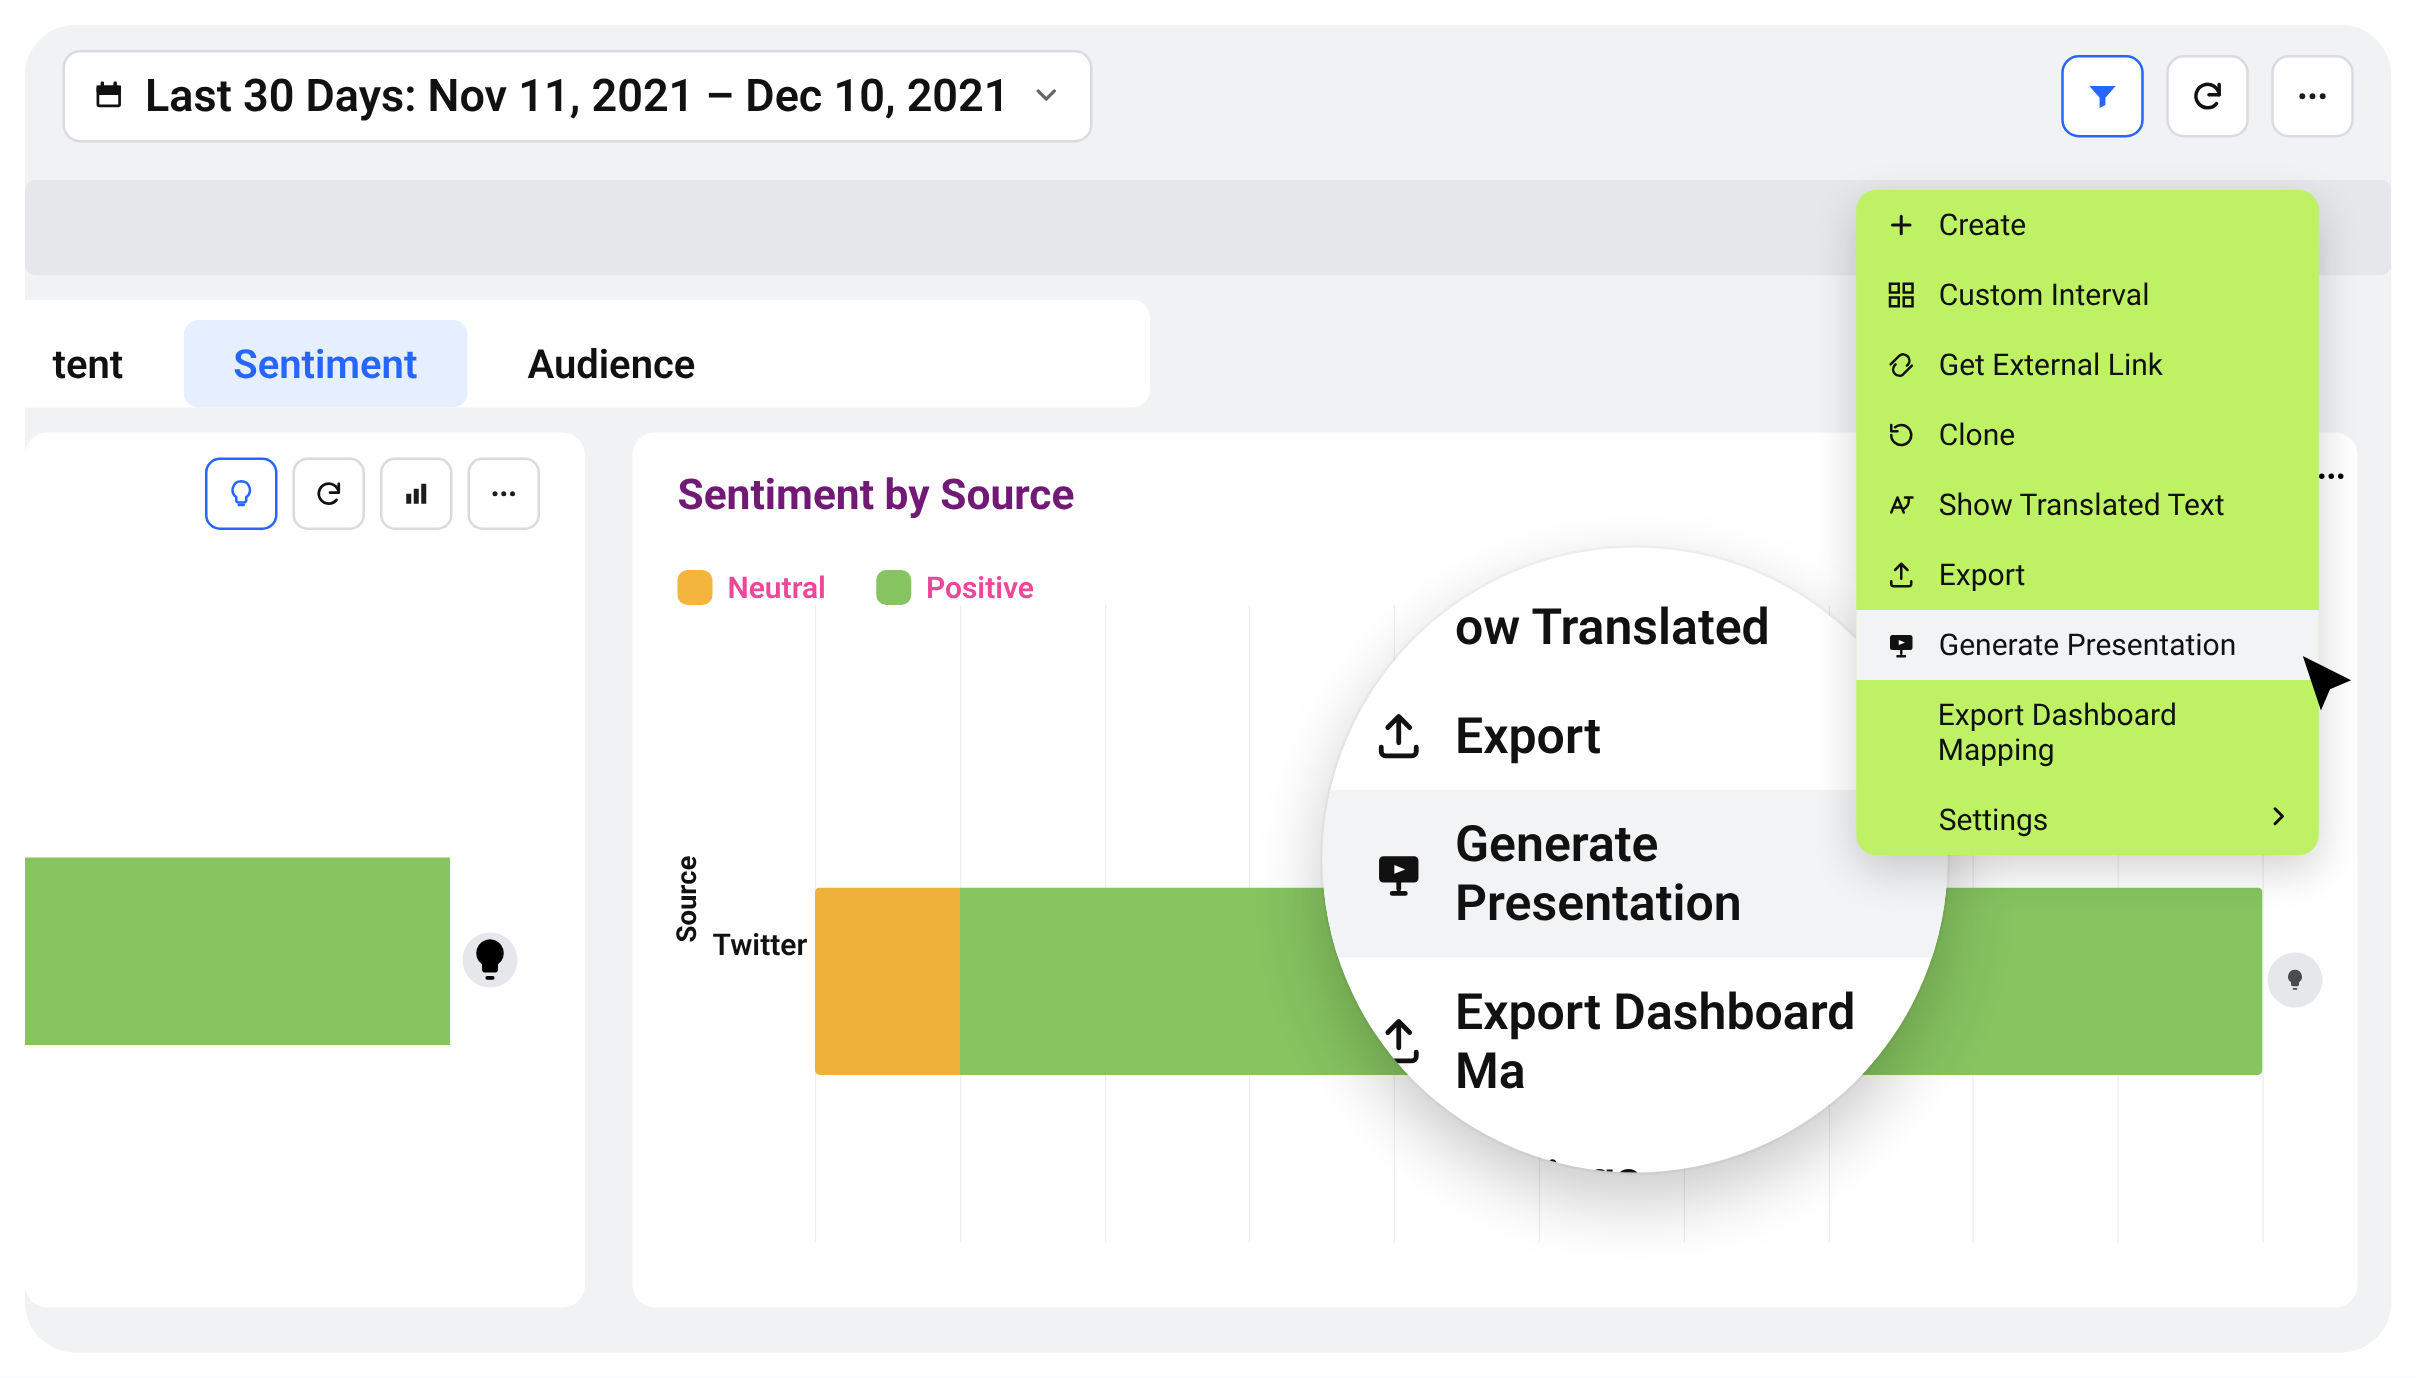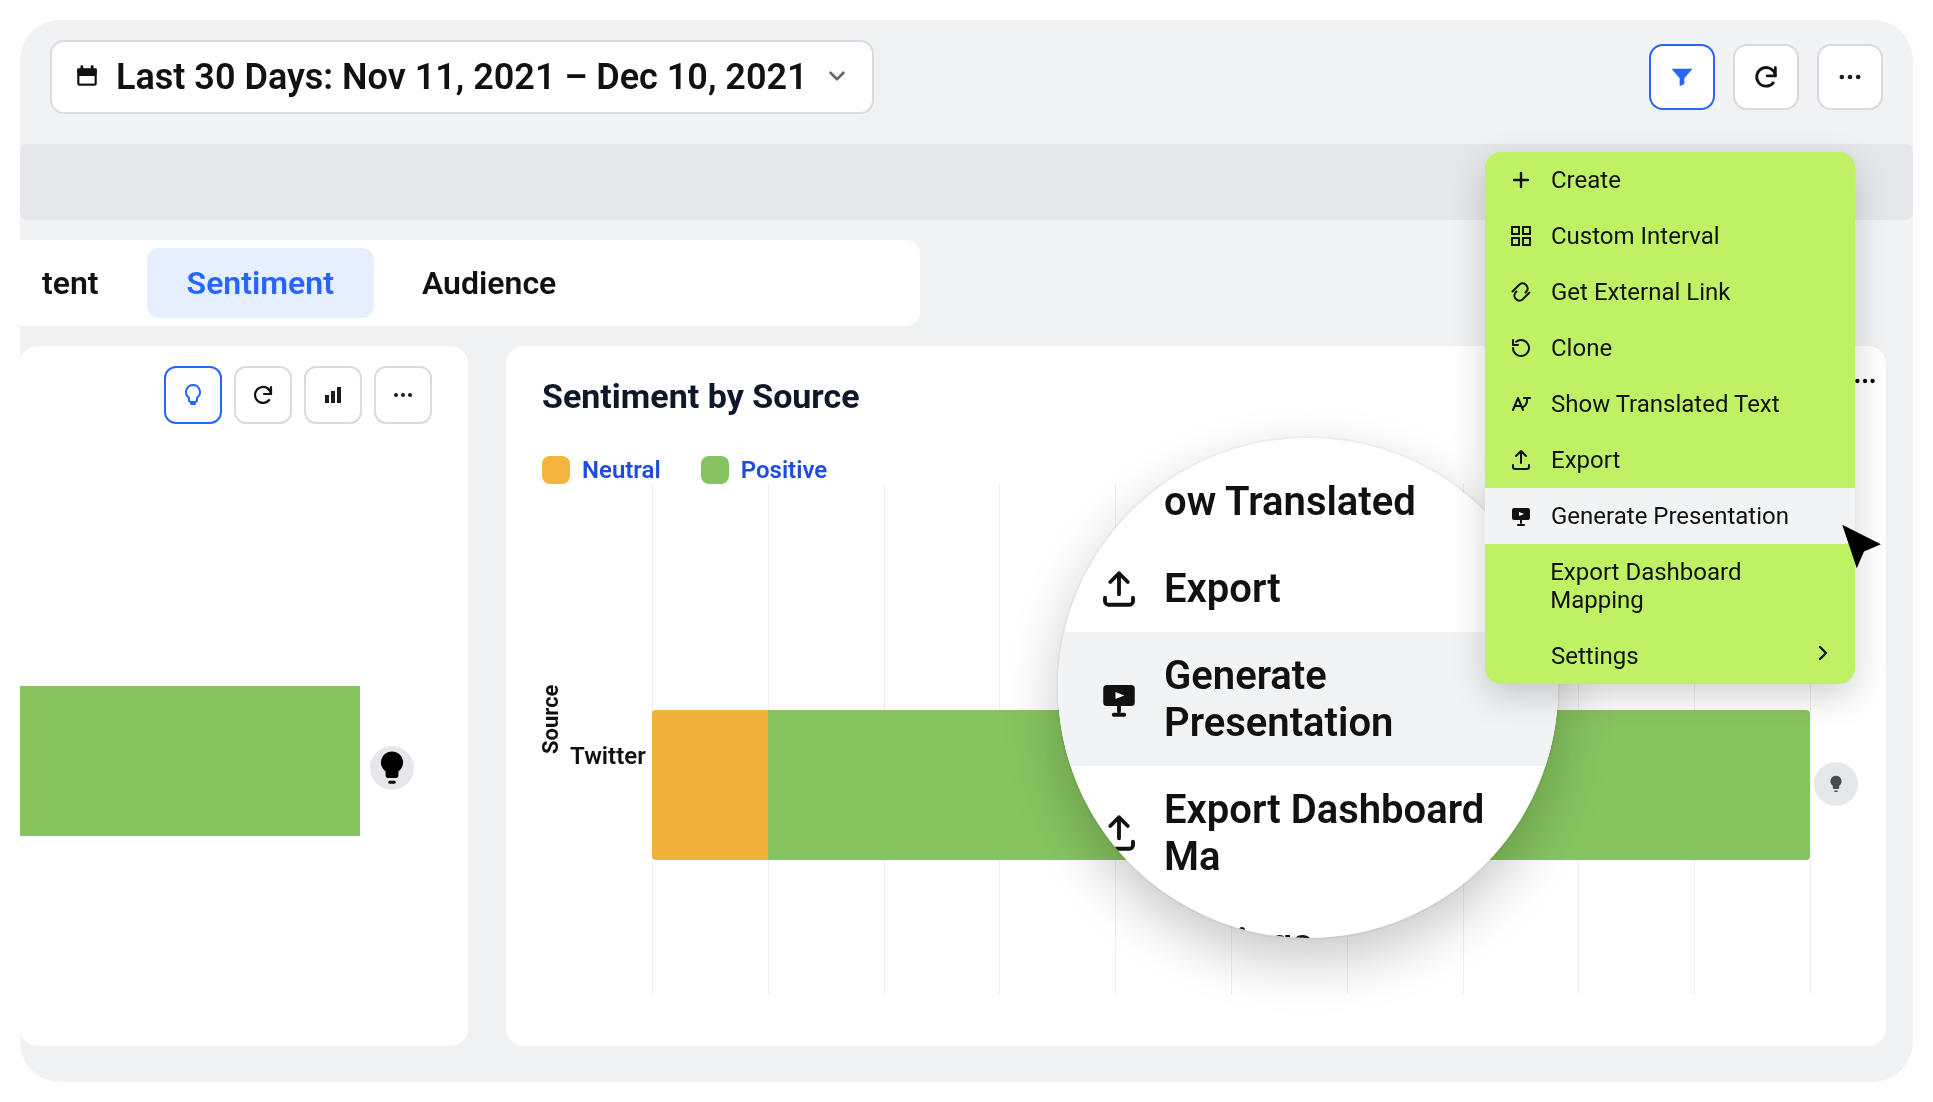--- a/index.html
+++ b/index.html
@@ -14,40 +14,40 @@
   .toolbar-spacer { flex: 1; }
   .icon-btn { display: inline-flex; align-items: center; justify-content: center; width: 66px; height: 66px; background:#fff; border:2px solid #d9dbe0; border-radius:14px; }
   .icon-btn.active { border-color:#2765ff; }
   .icon-btn.active svg { fill:#2765ff; }
   .icon-btn svg { width: 28px; height: 28px; fill:#1b1c1e; }
 
   
   .stripe { height: 76px; background:#e6e7ea; margin: 10px 0 20px; border-radius: 8px; }
 
   
-  .tabs { display:flex; align-items:center; background:#fff; width: 900px; height: 86px; border-top-right-radius: 14px; border-bottom-right-radius:14px; padding: 0 12px; gap: 8px; }
+  .tabs { display:flex; align-items:flex-end; background:#fff; width: 900px; height: 86px; border-top-right-radius: 14px; border-bottom-right-radius:14px; padding: 0 12px; gap: 8px; }
   .tab { padding: 16px 40px; font-size: 32px; font-weight: 600; color:#111; border-radius:12px; }
   .tab.partial { padding-left: 10px; }
   .tab.active { background:#e6efff; color:#2765ff; }
 
   
   .cards { display:flex; gap: 38px; margin-top: 20px; }
   .card { background:#fff; border-radius:18px; padding: 30px 36px 50px; position:relative; }
   .card-left { width: 448px; height: 700px; padding-top: 20px; }
   .card-right { width: 1380px; height: 700px; }
 
   .card-left-toolbar { display:flex; justify-content:flex-end; gap: 12px; }
   .mini-btn { width:58px; height:58px; display:inline-flex; align-items:center; justify-content:center; border:2px solid #d9dbe0; border-radius:12px; background:#fff; }
   .mini-btn.active { border-color:#2765ff; }
   .mini-btn.active svg { stroke:#2765ff; fill:#2765ff; }
   .mini-btn svg { width:24px; height:24px; fill:#1b1c1e; }
 
-  .card-title { font-size: 34px; font-weight: 700; color:#0f172a; }
+  .card-title { font-size: 34px; font-weight: 700; color:#701a75; }
   .legend { display:flex; gap: 40px; margin-top: 40px; }
-  .legend-item { display:flex; align-items:center; gap: 12px; font-size: 24px; font-weight:600; color:#1d4ed8; }
+  .legend-item { display:flex; align-items:center; gap: 12px; font-size: 24px; font-weight:600; color:#ec4899; }
   .swatch { width: 28px; height: 28px; border-radius: 8px; }
   .swatch.neutral { background:#f3b53e; }
   .swatch.positive { background:#85c460; }
 
   .chart-area { position:relative; margin-top: 130px; height: 320px; }
   .y-axis-label { position:absolute; left: -4px; top: 140px; transform: rotate(-90deg); transform-origin: left top; font-size: 22px; font-weight:700; color:#111; }
   .cat-label { position:absolute; left: 28px; top: 128px; font-size: 24px; font-weight:600; color:#111; }
   .bar-track { position:absolute; left: 110px; right: 40px; top: 96px; height: 150px; display:flex; border-radius: 4px; overflow:hidden; }
   .bar-seg { height:100%; }
   .bar-seg.neutral { background:#eeb23b; }

